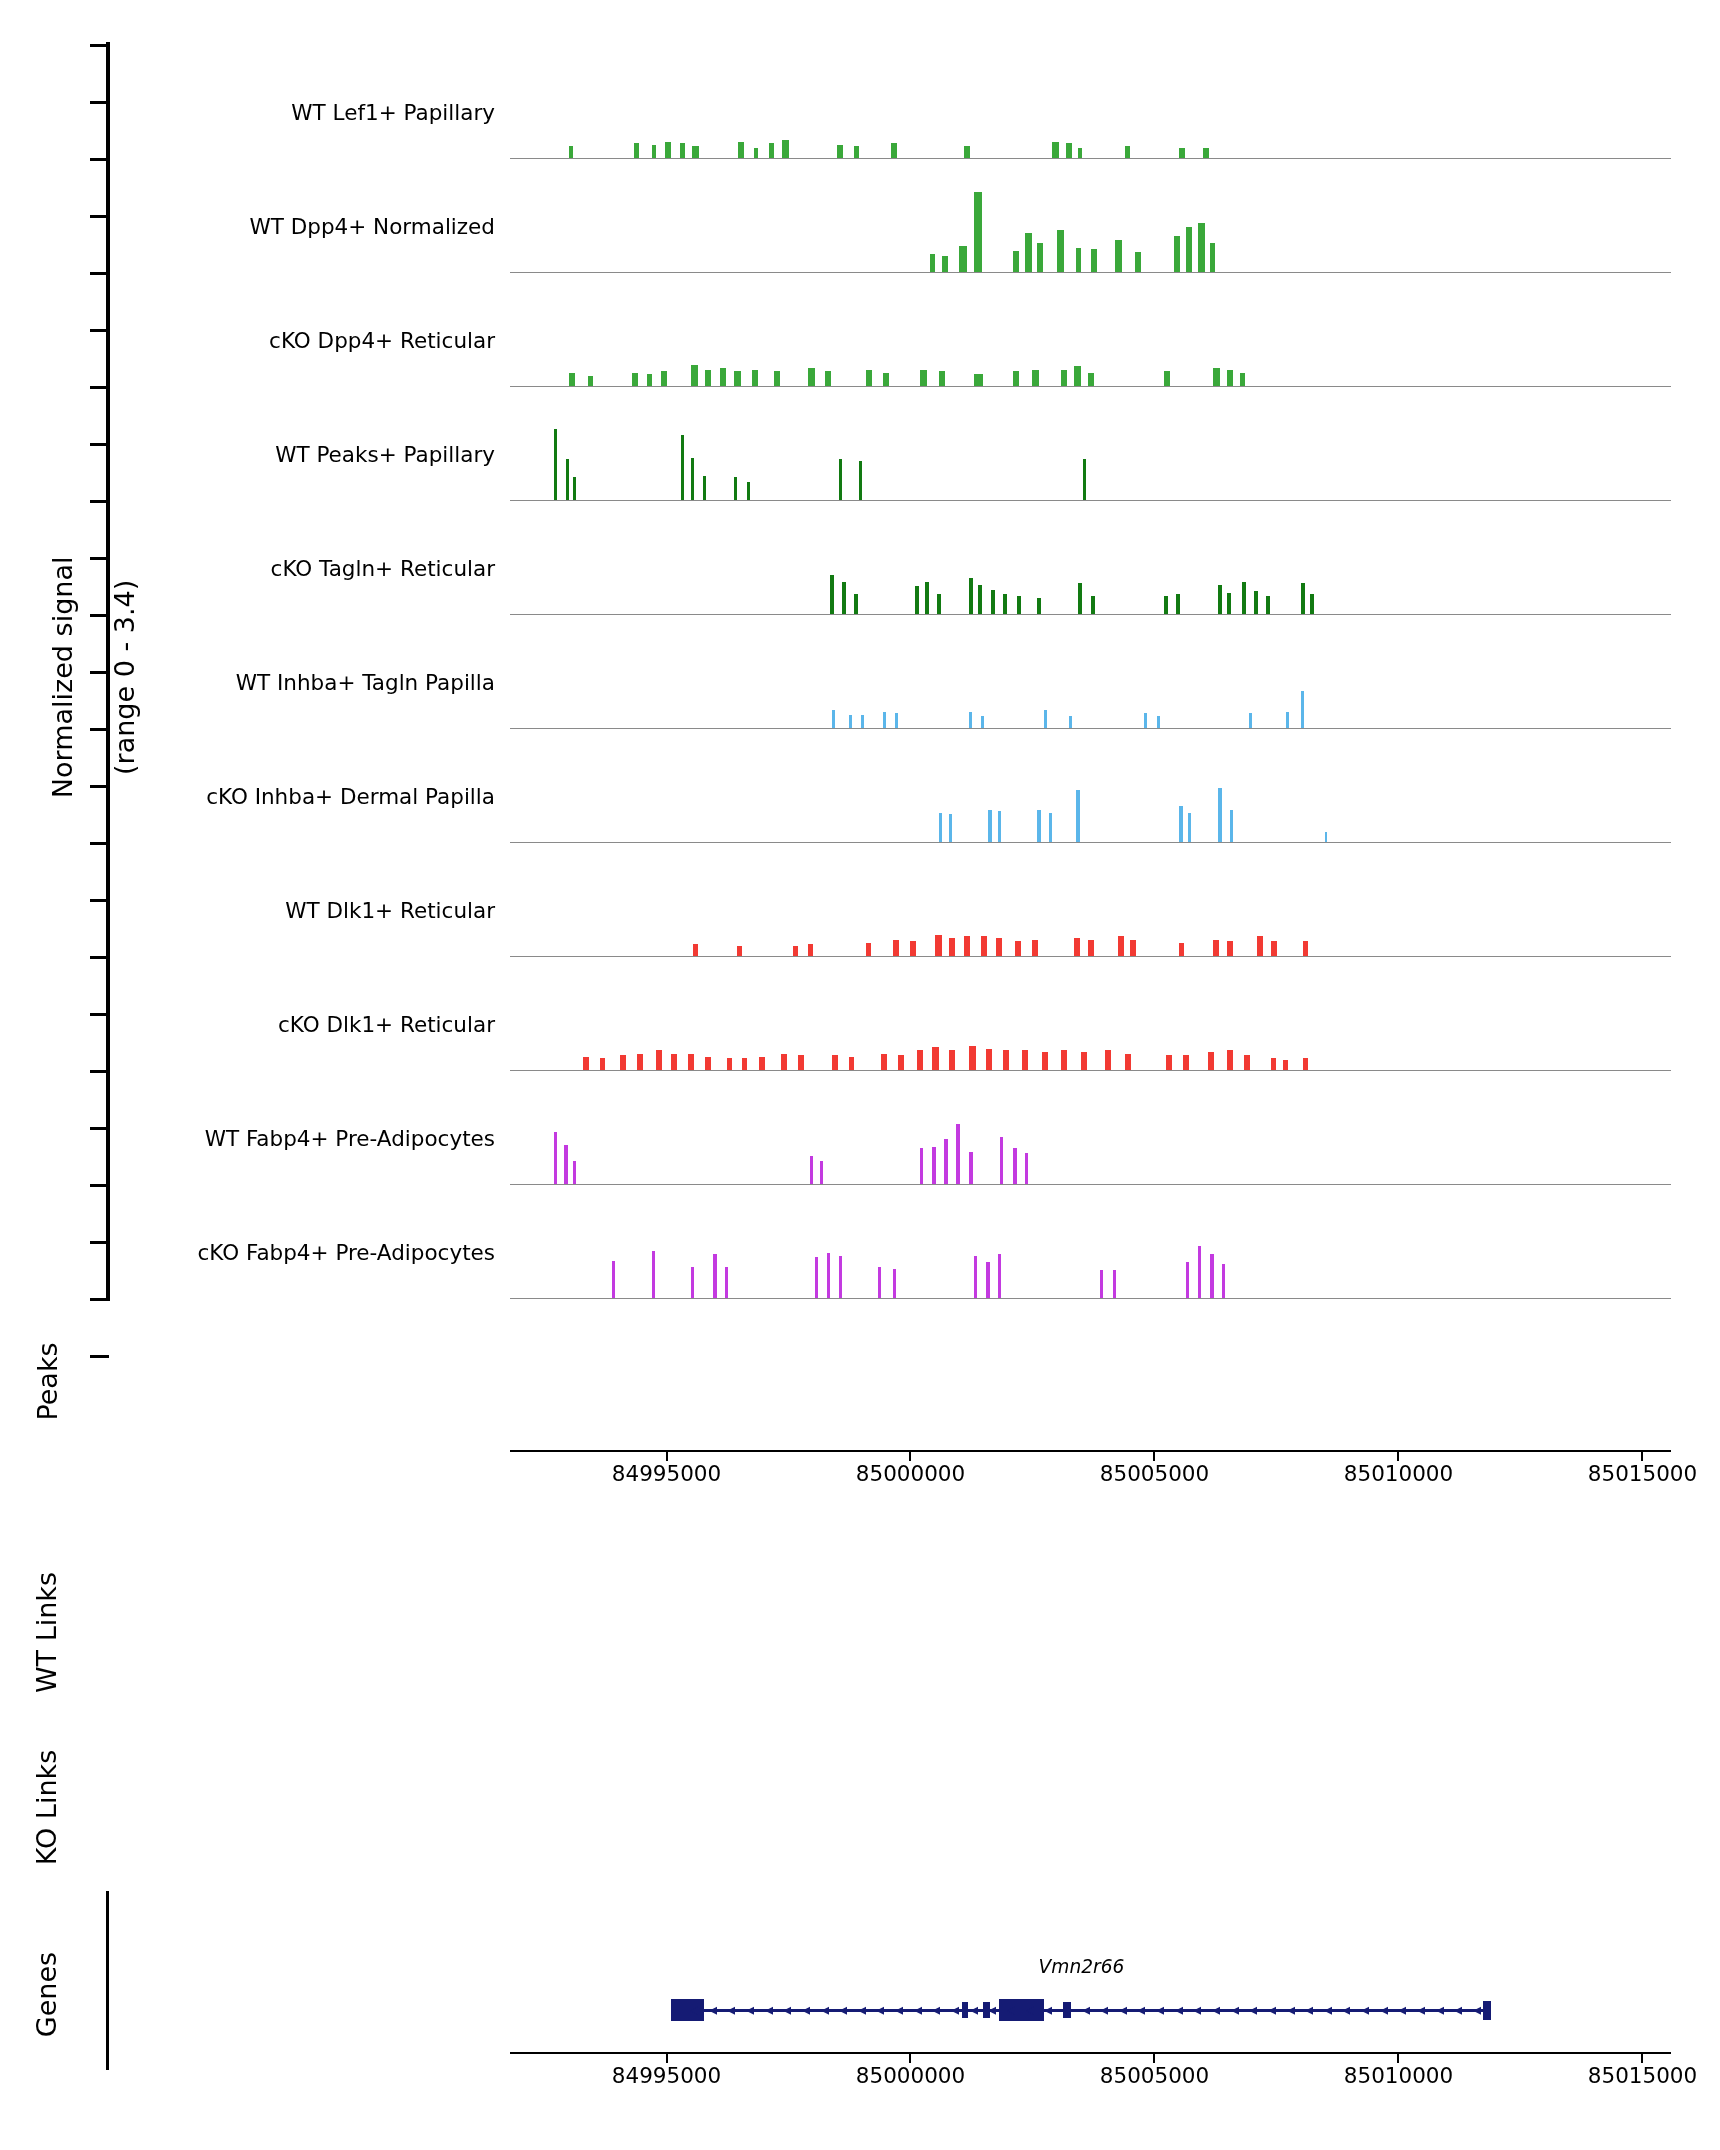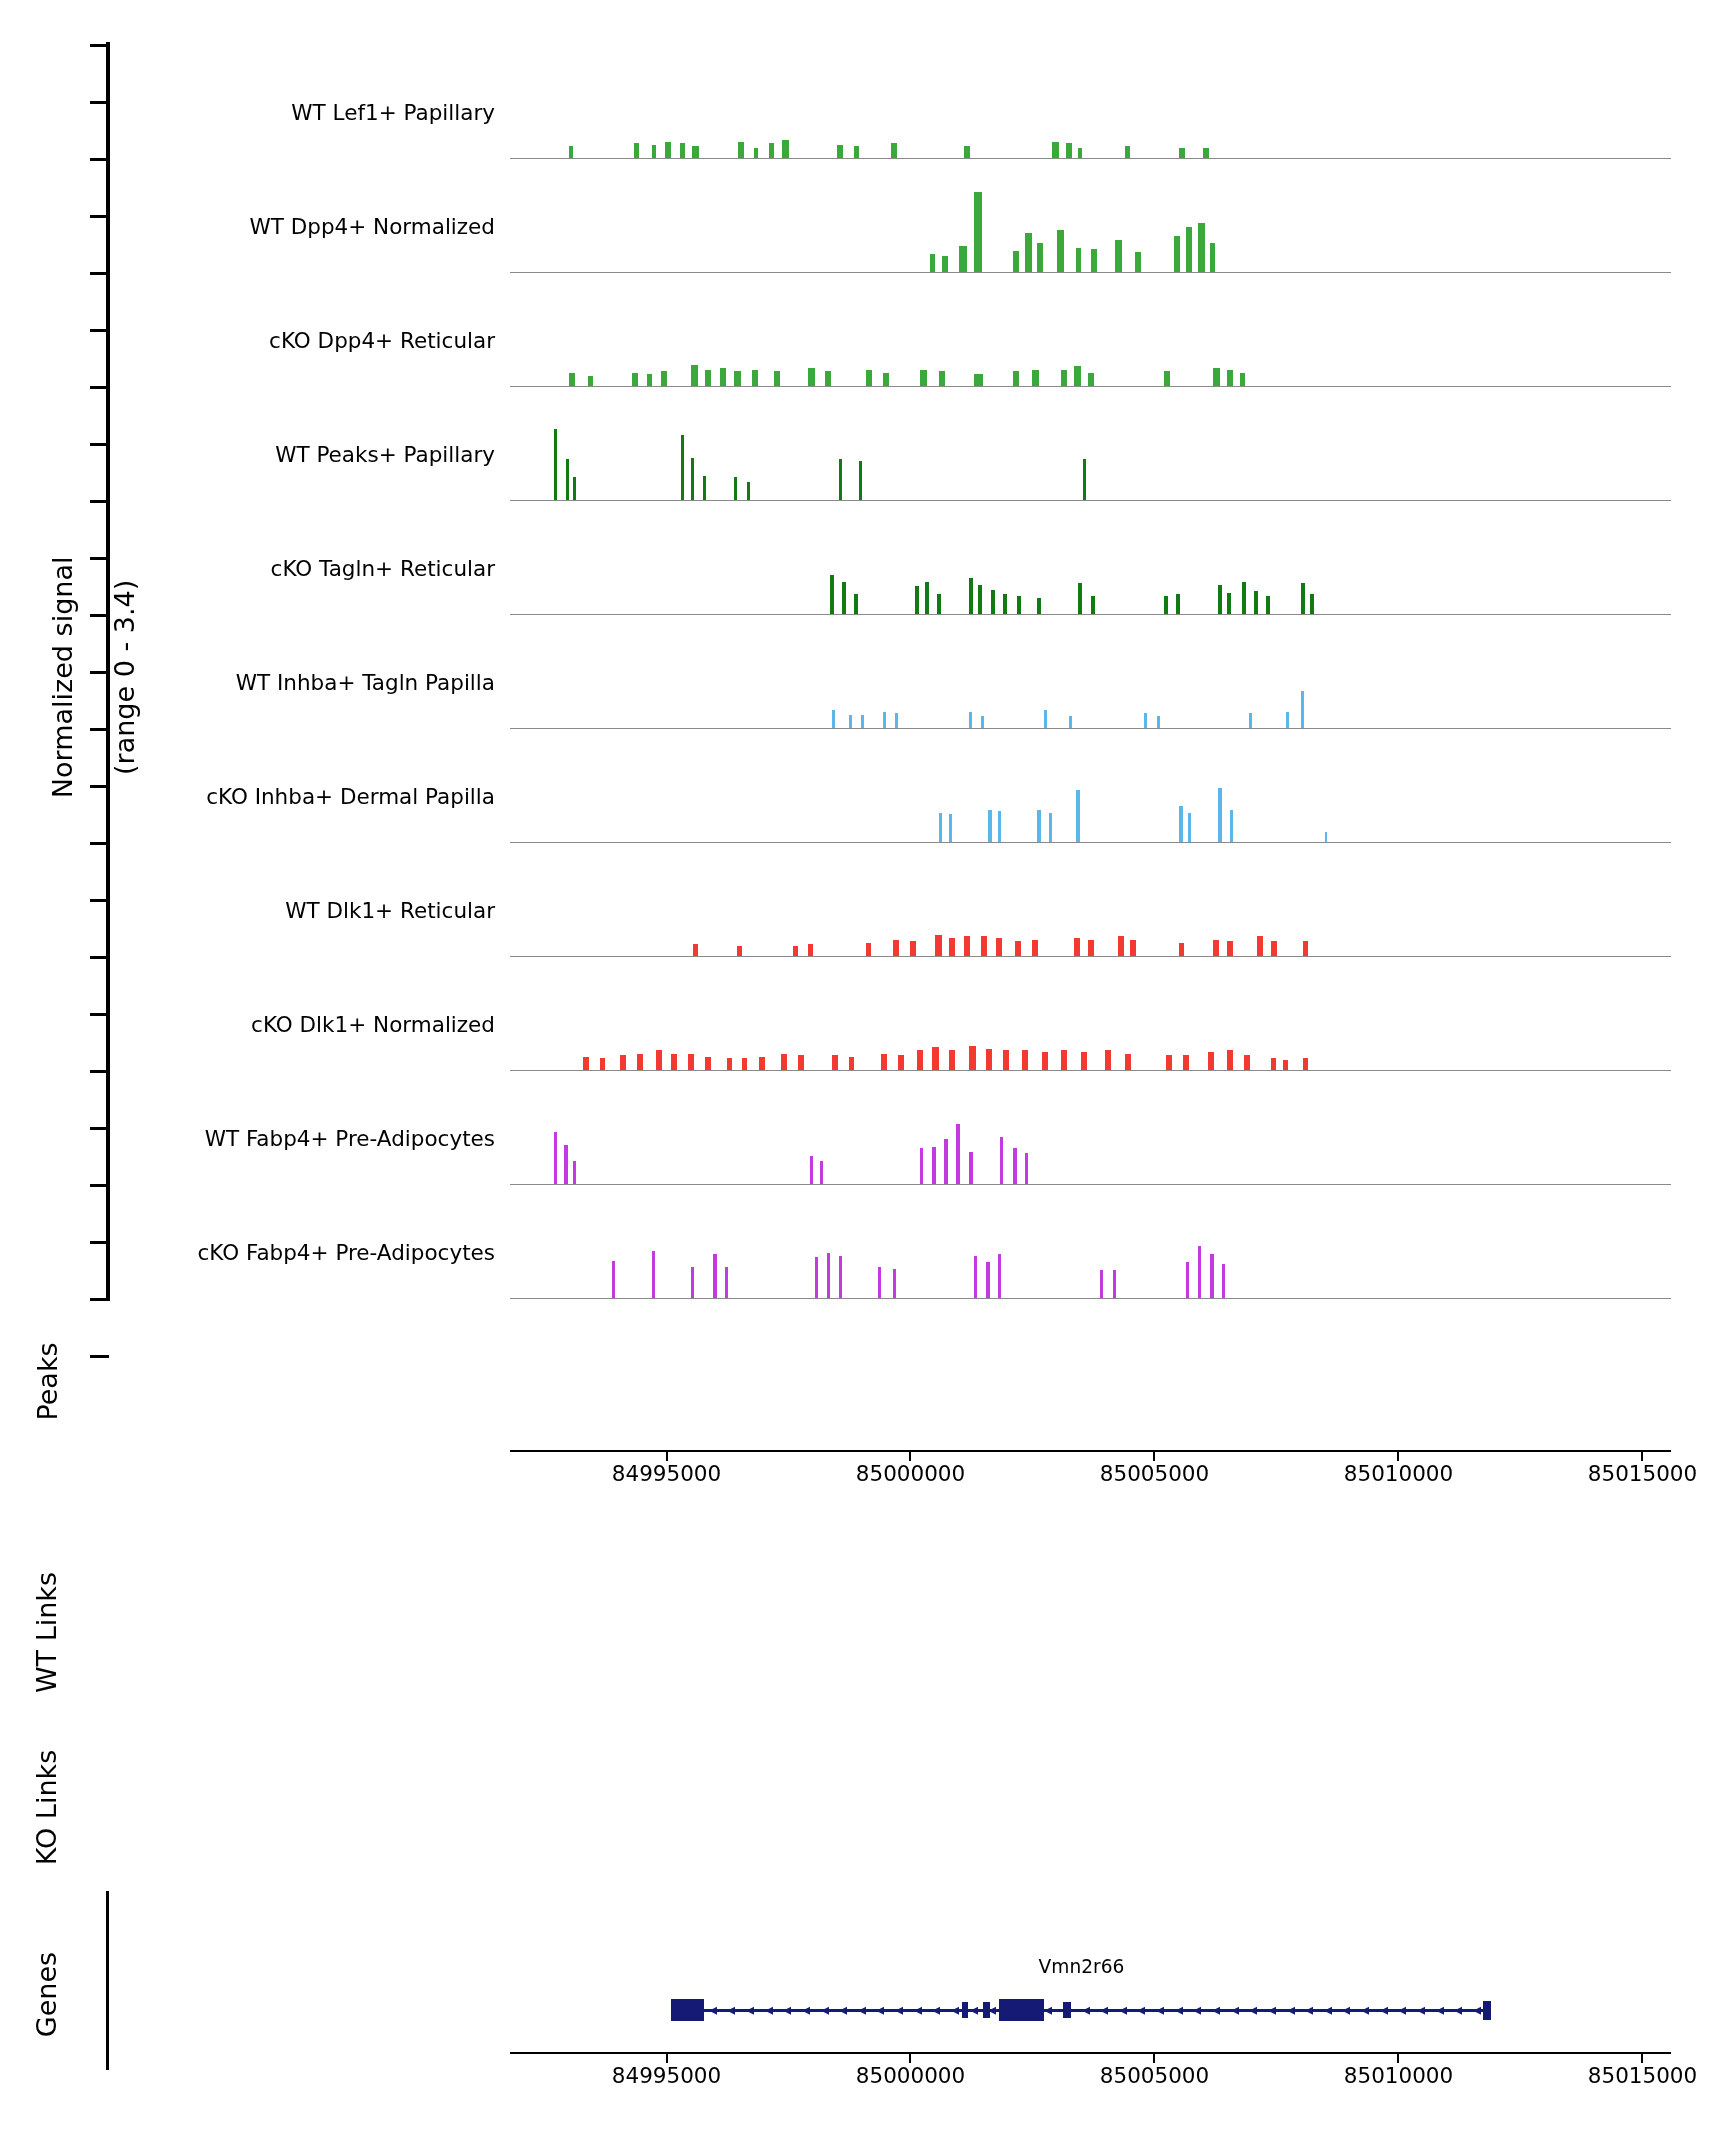--- a/index.html
+++ b/index.html
@@ -313,21 +313,21 @@
         <div class="bar" style="left: 578px; width: 5.9px; height: 16px; background: rgb(242, 58, 51);"></div>
         <div class="bar" style="left: 608px; width: 6.3px; height: 19.5px; background: rgb(242, 58, 51);"></div>
         <div class="bar" style="left: 620px; width: 5.9px; height: 16px; background: rgb(242, 58, 51);"></div>
         <div class="bar" style="left: 669px; width: 5.4px; height: 13px; background: rgb(242, 58, 51);"></div>
         <div class="bar" style="left: 703px; width: 5.9px; height: 16px; background: rgb(242, 58, 51);"></div>
         <div class="bar" style="left: 717px; width: 5.9px; height: 14.6px; background: rgb(242, 58, 51);"></div>
         <div class="bar" style="left: 747px; width: 6.3px; height: 19.5px; background: rgb(242, 58, 51);"></div>
         <div class="bar" style="left: 761px; width: 5.9px; height: 14.6px; background: rgb(242, 58, 51);"></div>
         <div class="bar" style="left: 793px; width: 5.4px; height: 14.6px; background: rgb(242, 58, 51);"></div>
       </div>
-      <div class="track-label" style="left: 108px; width: 387px; top: 1012px;">cKO Dlk1+ Normalized</div>
+      <div class="track-label" style="left: 108px; width: 387px; top: 1012px;">cKO Dlk1+ Reticular</div>
       <div class="track-plot" style="left: 510px; top: 956px; width: 1161px; height: 115px;">
         <div class="baseline"></div>
         <div class="bar" style="left: 73px; width: 5.9px; height: 13px; background: rgb(242, 58, 51);"></div>
         <div class="bar" style="left: 90px; width: 5.4px; height: 11.4px; background: rgb(242, 58, 51);"></div>
         <div class="bar" style="left: 110px; width: 5.9px; height: 14.6px; background: rgb(242, 58, 51);"></div>
         <div class="bar" style="left: 127px; width: 6.3px; height: 16px; background: rgb(242, 58, 51);"></div>
         <div class="bar" style="left: 146px; width: 6.3px; height: 19.5px; background: rgb(242, 58, 51);"></div>
         <div class="bar" style="left: 161px; width: 5.9px; height: 16px; background: rgb(242, 58, 51);"></div>
         <div class="bar" style="left: 178px; width: 6.3px; height: 16px; background: rgb(242, 58, 51);"></div>
         <div class="bar" style="left: 195px; width: 5.9px; height: 13px; background: rgb(242, 58, 51);"></div>
@@ -475,21 +475,21 @@
       <div class="gene-arrow" style="left: 1305px; top: 2002px;">◂</div>
       <div class="gene-arrow" style="left: 1324px; top: 2002px;">◂</div>
       <div class="gene-arrow" style="left: 1342px; top: 2002px;">◂</div>
       <div class="gene-arrow" style="left: 1361px; top: 2002px;">◂</div>
       <div class="gene-arrow" style="left: 1380px; top: 2002px;">◂</div>
       <div class="gene-arrow" style="left: 1398px; top: 2002px;">◂</div>
       <div class="gene-arrow" style="left: 1417px; top: 2002px;">◂</div>
       <div class="gene-arrow" style="left: 1436px; top: 2002px;">◂</div>
       <div class="gene-arrow" style="left: 1454px; top: 2002px;">◂</div>
       <div class="gene-arrow" style="left: 1473px; top: 2002px;">◂</div>
-      <div class="gene-name" style="left: 938px; width: 287px; top: 1956px;">Vmn2r66</div>
+      <div class="gene-name" style="left: 938px; width: 287px; top: 1956px; font-style: italic;">Vmn2r66</div>
     </div>
 
 
 <div class="spine" style="left: 90px; width: 19.4px; height: 2.9px; top: 44px;"></div>
     <div class="spine" style="left: 90px; width: 19.4px; height: 2.9px; top: 101px;"></div>
     <div class="spine" style="left: 90px; width: 19.4px; height: 2.9px; top: 158px;"></div>
     <div class="spine" style="left: 90px; width: 19.4px; height: 2.9px; top: 215px;"></div>
     <div class="spine" style="left: 90px; width: 19.4px; height: 2.9px; top: 272px;"></div>
     <div class="spine" style="left: 90px; width: 19.4px; height: 2.9px; top: 329px;"></div>
     <div class="spine" style="left: 90px; width: 19.4px; height: 2.9px; top: 386px;"></div>

